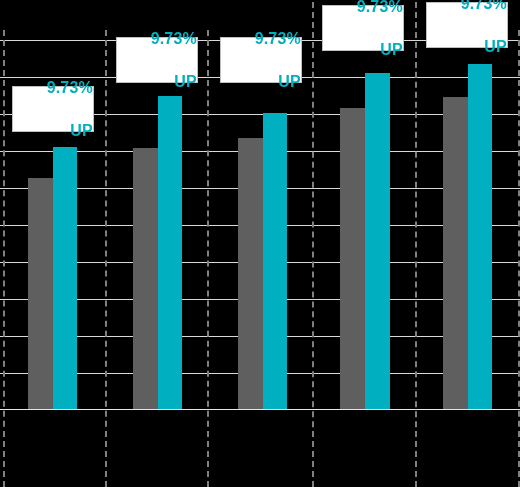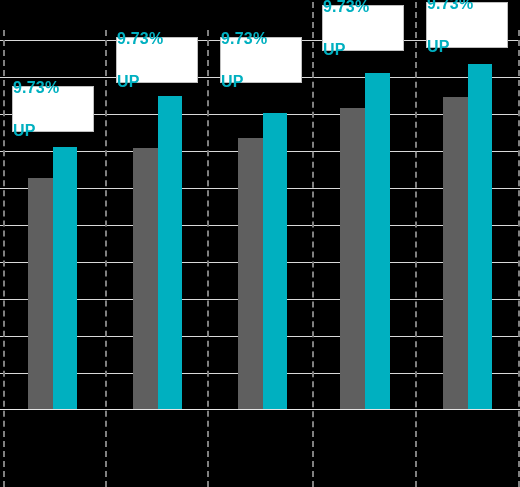--- a/index.html
+++ b/index.html
@@ -50,21 +50,21 @@
   }
   .bar-gray { background: #5f5f5f; }
   .bar-teal { background: #00b0c0; }
   .callout {
     position: absolute;
     background: #ffffff;
     border: 1px solid #bfbfbf;
     box-sizing: border-box;
     display: flex;
     flex-direction: column;
-    align-items: flex-start;
+    align-items: flex-end;
     justify-content: center;
     color: #00b0c0;
     font-weight: bold;
     font-size: 16px;
     line-height: 19px;
     letter-spacing: 0.2px;
     gap: 24px;
   }
   .callout span { display: block; text-align: center; }
 </style>

